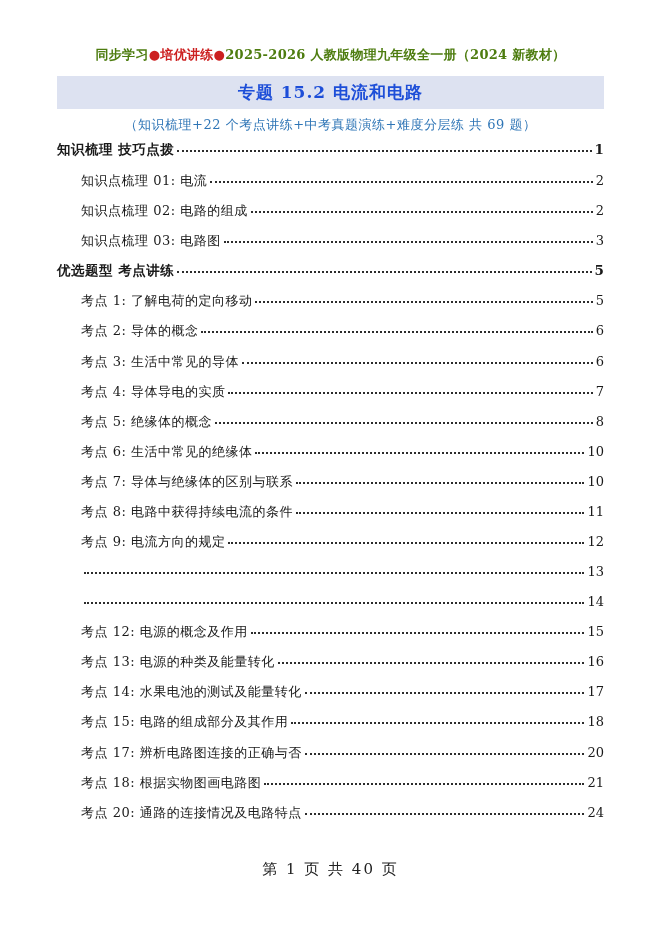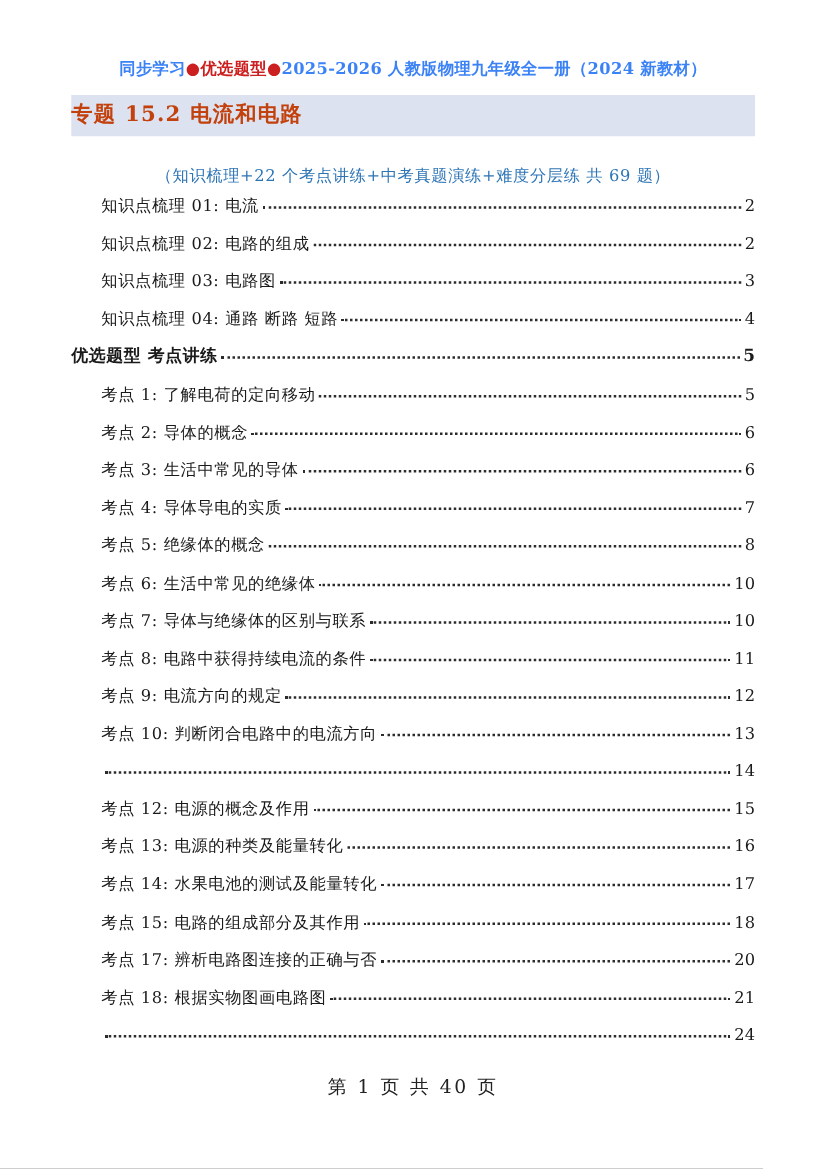--- a/index.html
+++ b/index.html
@@ -23,39 +23,39 @@
 
   
   .doc-header {
     margin-top: 46px;
     text-align: center;
     font-size: 13px;
     font-weight: bold;
     letter-spacing: 0.3px;
     white-space: nowrap;
   }
-  .hdr-blue { color: #3b82f6; }
+  .hdr-blue { color: #4d7c0f; }
   .hdr-red  { color: #cc2020; }
 
   
   .title-bar {
     margin-top: 12px;
     background: #dde2f1;
     height: 33px;
     line-height: 33px;
-    text-align: left;
+    text-align: center;
     font-size: 17px;
     font-weight: bold;
-    color: #c2410c;
+    color: #1d4ed8;
     letter-spacing: 1px;
   }
 
   
   .subtitle {
-    margin-top: 23px;
+    margin-top: 7px;
     text-align: center;
     font-size: 13px;
     color: #2e75b6;
     letter-spacing: 0.5px;
   }
 
   
   .section-header {
     position: relative;
     margin-top: 10px;
@@ -129,50 +129,50 @@
     letter-spacing: 2px;
   }
 </style>
 </head>
 <body>
 
 <div class="page">
   <div class="content">
 
     <div class="doc-header">
-      <span class="hdr-blue">同步学习</span><span class="hdr-red">●</span><span class="hdr-red">优选题型</span><span class="hdr-red">●</span><span class="hdr-blue">2025-2026 人教版物理九年级全一册（2024 新教材）</span>
+      <span class="hdr-blue">同步学习</span><span class="hdr-red">●</span><span class="hdr-red">培优讲练</span><span class="hdr-red">●</span><span class="hdr-blue">2025-2026 人教版物理九年级全一册（2024 新教材）</span>
     </div>
 
     <div class="title-bar">
       <span>专题 15.2  电流和电路</span>
     </div>
 
     <div class="subtitle">（知识梳理+22 个考点讲练+中考真题演练+难度分层练  共 69 题）</div>
 
 
     <div class="toc" id="toc-list">
+        <div class="toc-row bold">
+          <span class="toc-label">知识梳理 技巧点拨</span>
+          <span class="toc-leader"></span>
+          <span class="toc-page">1</span>
+        </div>
         <div class="toc-row lvl2">
           <span class="toc-label">知识点梳理 01: 电流</span>
           <span class="toc-leader"></span>
           <span class="toc-page">2</span>
         </div>
         <div class="toc-row lvl2">
           <span class="toc-label">知识点梳理 02: 电路的组成</span>
           <span class="toc-leader"></span>
           <span class="toc-page">2</span>
         </div>
         <div class="toc-row lvl2">
           <span class="toc-label">知识点梳理 03: 电路图</span>
           <span class="toc-leader"></span>
           <span class="toc-page">3</span>
-        </div>
-        <div class="toc-row lvl2">
-          <span class="toc-label">知识点梳理 04: 通路 断路  短路</span>
-          <span class="toc-leader"></span>
-          <span class="toc-page">4</span>
         </div>
         <div class="toc-row bold">
           <span class="toc-label">优选题型 考点讲练</span>
           <span class="toc-leader"></span>
           <span class="toc-page">5</span>
         </div>
         <div class="toc-row lvl2">
           <span class="toc-label">考点 1: 了解电荷的定向移动</span>
           <span class="toc-leader"></span>
           <span class="toc-page">5</span>
@@ -211,21 +211,20 @@
           <span class="toc-label">考点 8: 电路中获得持续电流的条件</span>
           <span class="toc-leader"></span>
           <span class="toc-page">11</span>
         </div>
         <div class="toc-row lvl2">
           <span class="toc-label">考点 9: 电流方向的规定</span>
           <span class="toc-leader"></span>
           <span class="toc-page">12</span>
         </div>
         <div class="toc-row lvl2">
-          <span class="toc-label">考点 10: 判断闭合电路中的电流方向</span>
           <span class="toc-leader"></span>
           <span class="toc-page">13</span>
         </div>
         <div class="toc-row lvl2">
           <span class="toc-leader"></span>
           <span class="toc-page">14</span>
         </div>
         <div class="toc-row lvl2">
           <span class="toc-label">考点 12: 电源的概念及作用</span>
           <span class="toc-leader"></span>
@@ -250,20 +249,21 @@
           <span class="toc-label">考点 17: 辨析电路图连接的正确与否</span>
           <span class="toc-leader"></span>
           <span class="toc-page">20</span>
         </div>
         <div class="toc-row lvl2">
           <span class="toc-label">考点 18: 根据实物图画电路图</span>
           <span class="toc-leader"></span>
           <span class="toc-page">21</span>
         </div>
         <div class="toc-row lvl2">
+          <span class="toc-label">考点 20: 通路的连接情况及电路特点</span>
           <span class="toc-leader"></span>
           <span class="toc-page">24</span>
         </div>
       </div>
 
   </div>
 
   <div class="doc-footer">第 1 页 共 40 页</div>
 </div>
 

